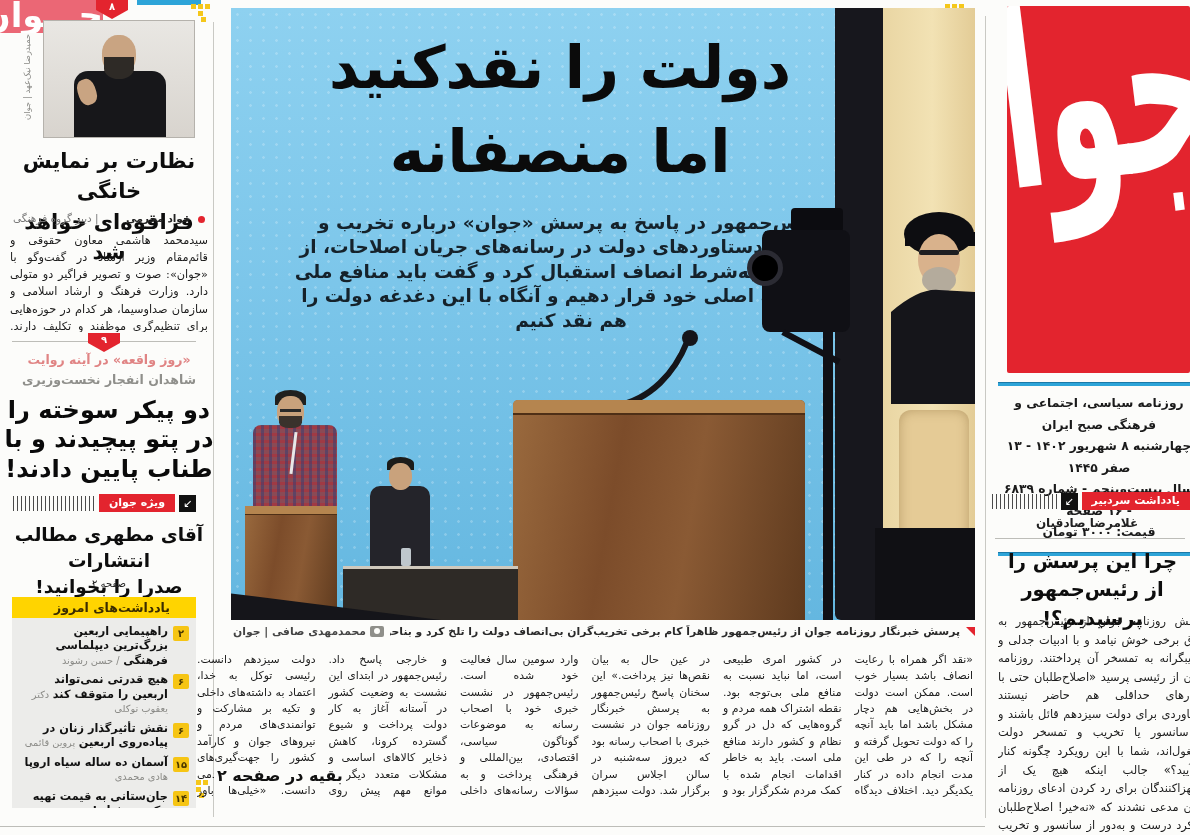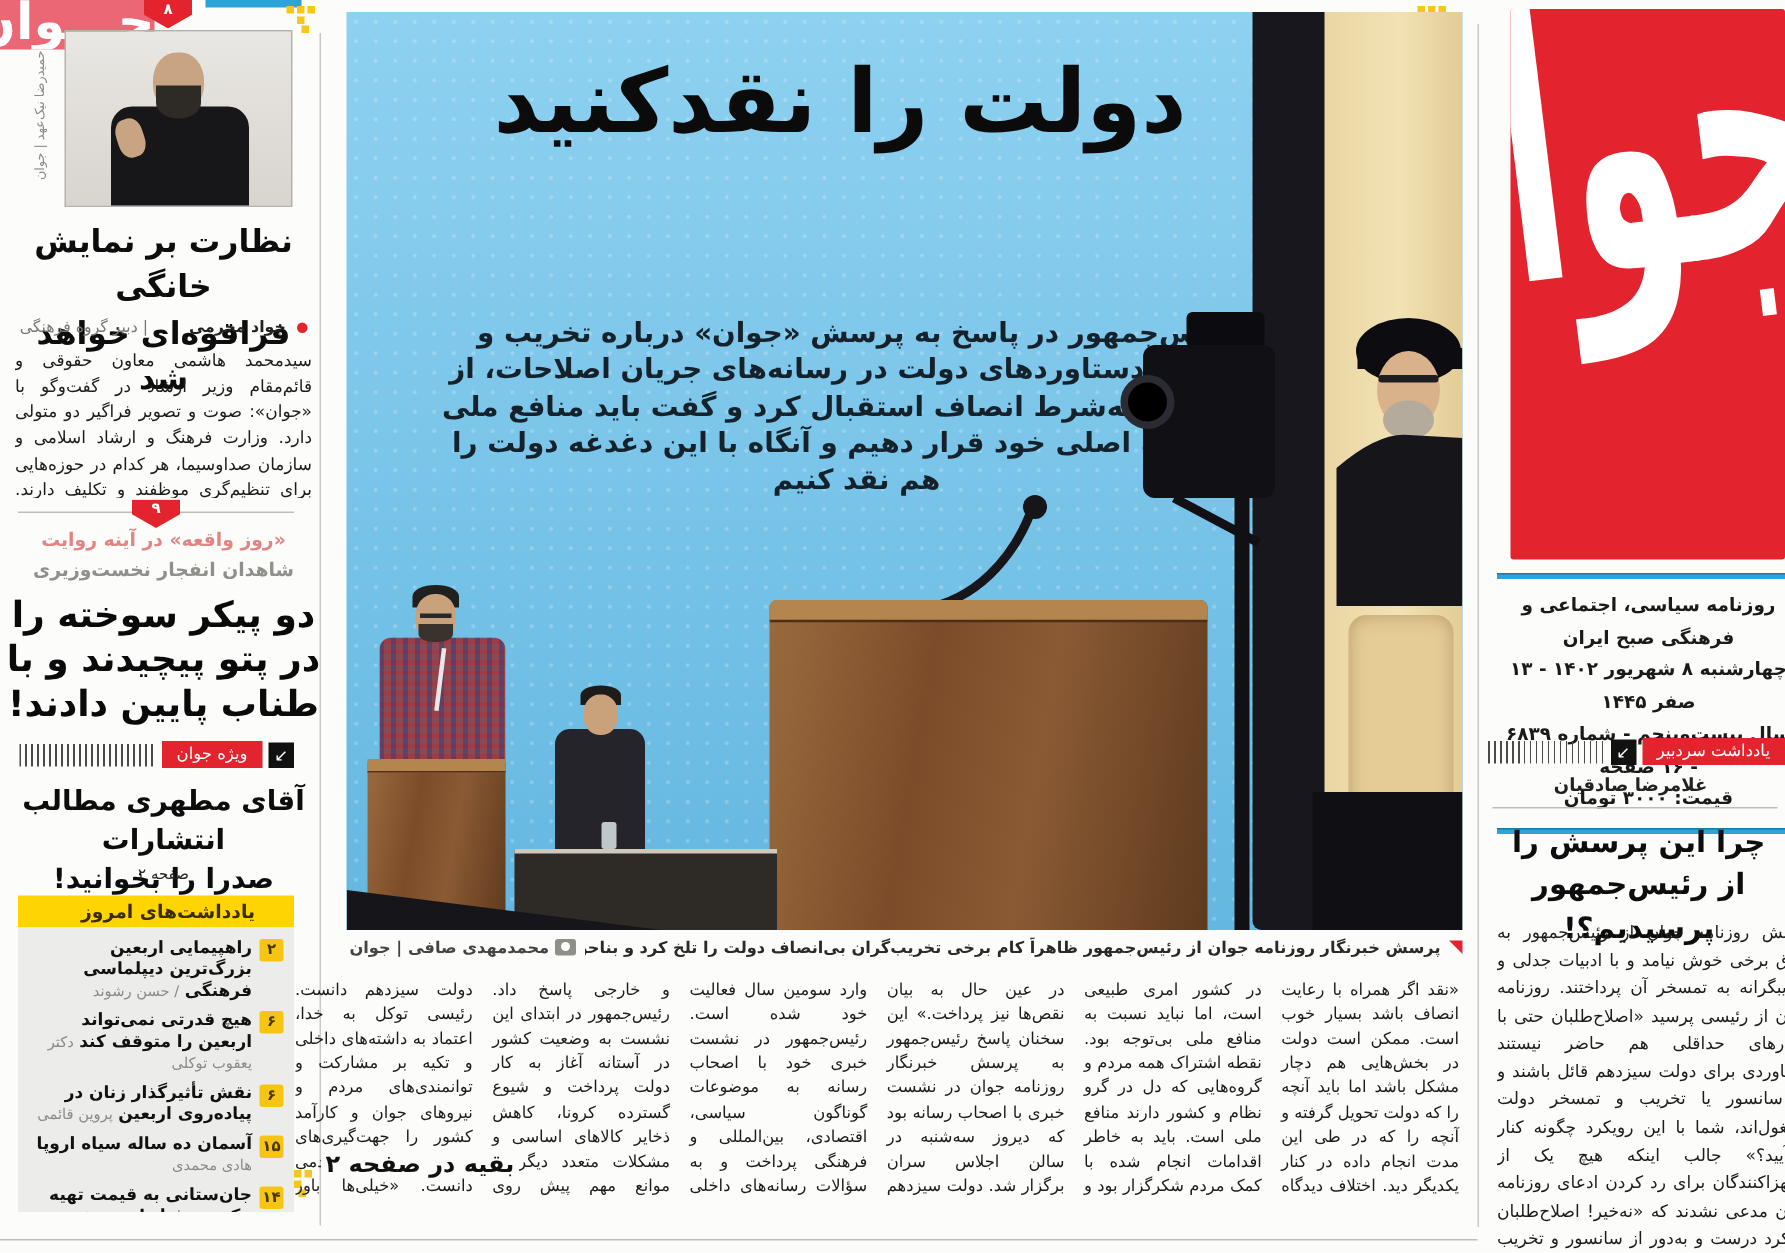--- a/index.html
+++ b/index.html
@@ -16,21 +16,21 @@
   
   #logo-box { left:1007px; top:6px; width:183px; height:367px; background:#e3242e; border-radius:2px; overflow:hidden; }
   #logo-text { position:absolute; left:-12px; top:28px; width:210px; text-align:center; color:#ffffff; font-weight:700;
                font-size:118px; transform:rotate(-7deg) scale(1.08,2.05); transform-origin:center; line-height:1; }
   #masthead-info { left:998px; top:382px; width:202px; }
   #masthead-info .lines { padding:7px 2px 8px 2px; text-align:center; font-size:12.3px; font-weight:700; color:#1a1a1a; line-height:1.75; }
 
   
   .badge-row { display:flex; align-items:center; gap:4px; }
   .barcode { height:15px; background:repeating-linear-gradient(90deg,#4a4a4a 0 1px,transparent 1px 4px); flex:1; }
-  .red-badge { background:#e3242e; color:#fff; font-size:11px; font-weight:400; padding:2px 10px 3px 10px; white-space:nowrap; }
+  .red-badge { background:#e3242e; color:#fff; font-size:11px; font-weight:700; padding:2px 10px 3px 10px; white-space:nowrap; }
   .black-sq { width:17px; height:17px; background:#111; color:#fff; font-size:11px; line-height:17px; text-align:center; flex:0 0 auto; }
   #editor-badge-row { left:992px; top:492px; width:198px; }
   #editor-author { left:992px; top:516px; width:190px; text-align:center; font-size:12px; font-weight:700; color:#222; }
   #editor-rule { left:995px; top:538px; width:190px; }
   #editor-headline { left:985px; top:548px; width:215px; text-align:center; font-size:19.5px; font-weight:800; color:#0d0d0d; line-height:1.45; }
   #editor-body { left:998px; top:612px; width:210px; height:224px; overflow:hidden; font-size:11.4px; line-height:1.63;
                  color:#1c1c1c; text-align:justify; }
 
   
   #photo { left:231px; top:8px; width:744px; height:612px; overflow:hidden;
@@ -216,20 +216,21 @@
 
   </div>
 
   <div class="abs" id="photo">
     <div class="dots"></div>
     <div id="tan-edge"></div>
     <div id="tan-wall"></div>
 
     <div id="lead-headline">
       <span>دولت را نقدکنید</span><br>
+      <span>اما منصفانه</span>
     </div>
     <div id="lead-sub">رئیس‌جمهور در پاسخ به پرسش «جوان» درباره تخریب و سانسور دستاوردهای دولت در رسانه‌های جریان اصلاحات، از نقد دولت به‌شرط انصاف استقبال کرد و گفت باید منافع ملی را دغدغه اصلی خود قرار دهیم و آنگاه با این دغدغه دولت را هم نقد کنیم</div>
 
     <div id="cameraman"></div>
     <div id="camera-top"></div>
     <div id="camera-box"></div>
     <div id="camera-lens"></div>
     <div id="tripod-arm"></div>
     <div id="tripod"></div>
 

